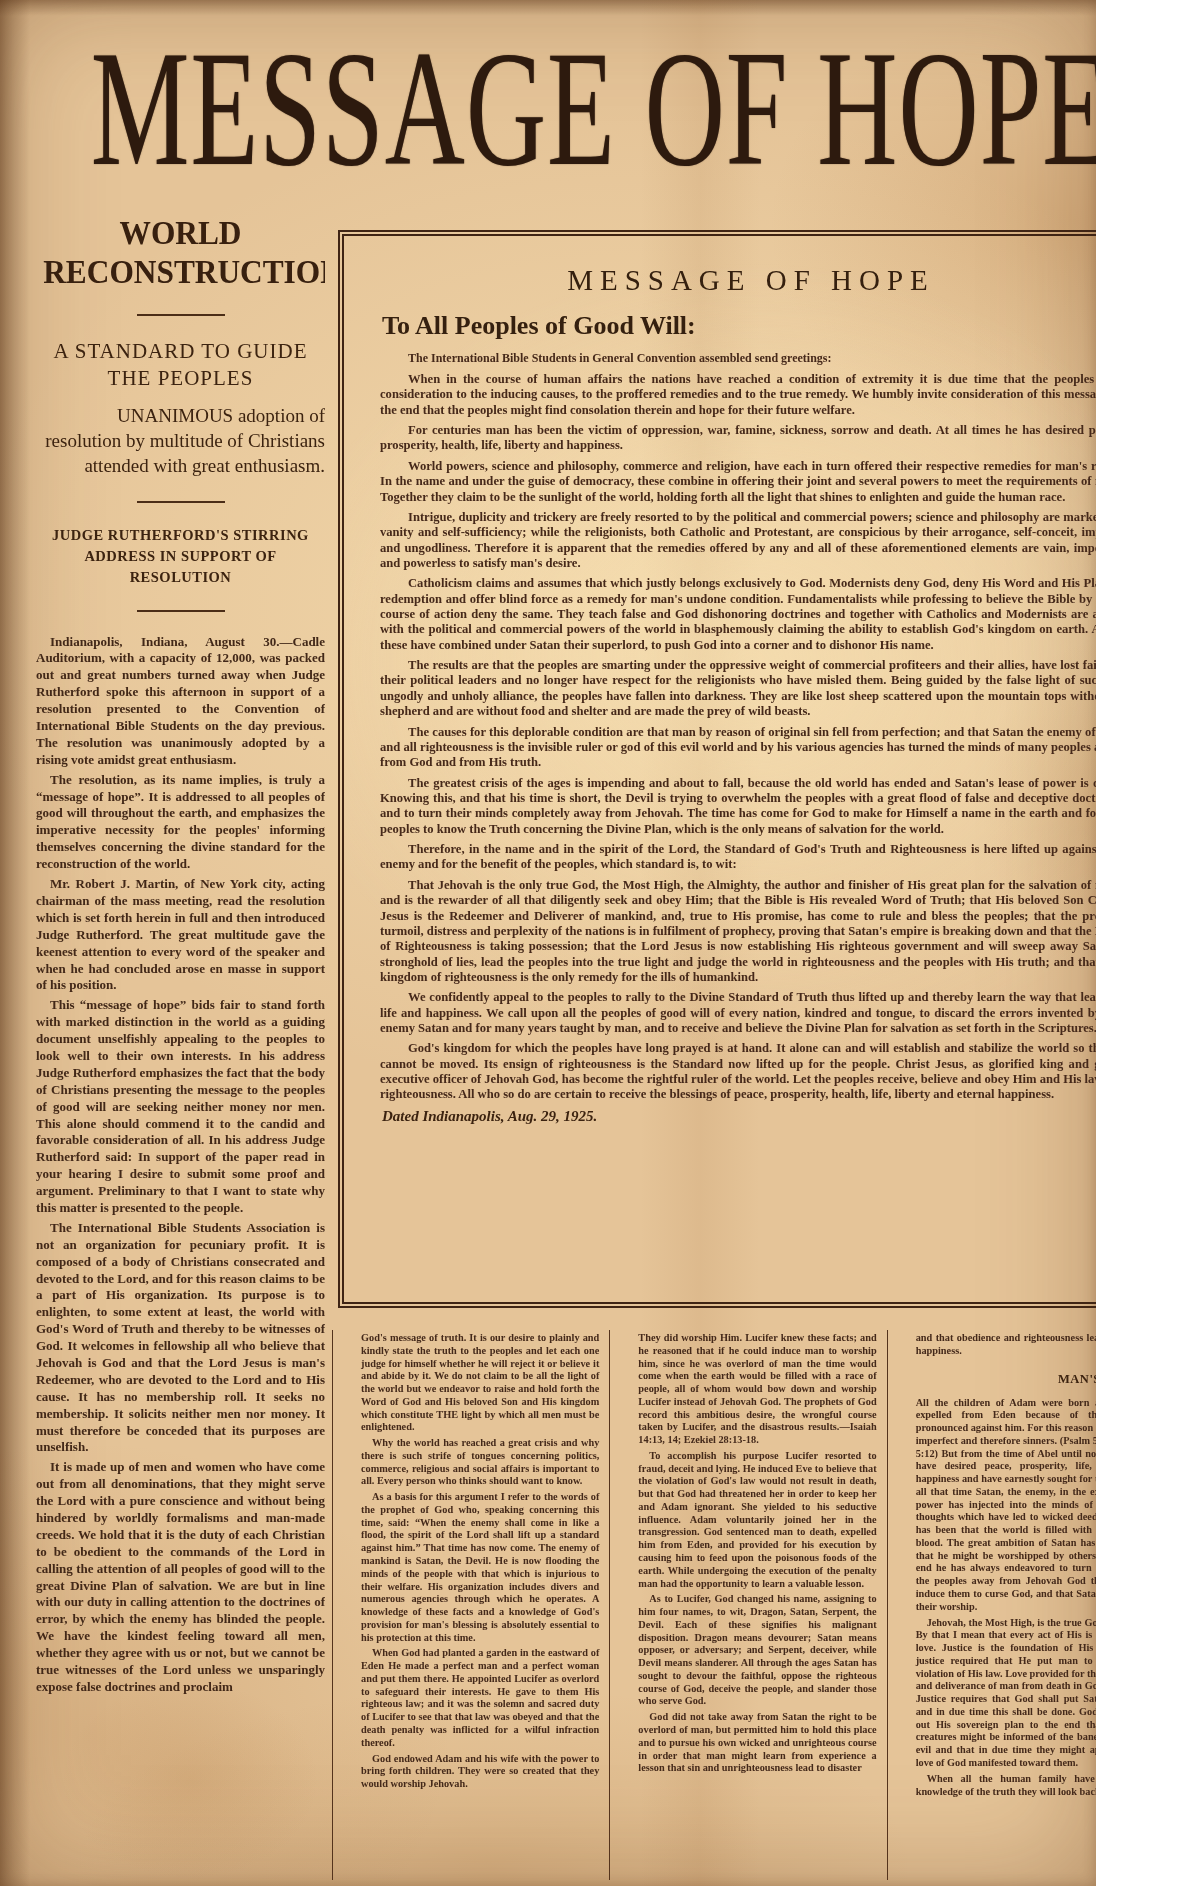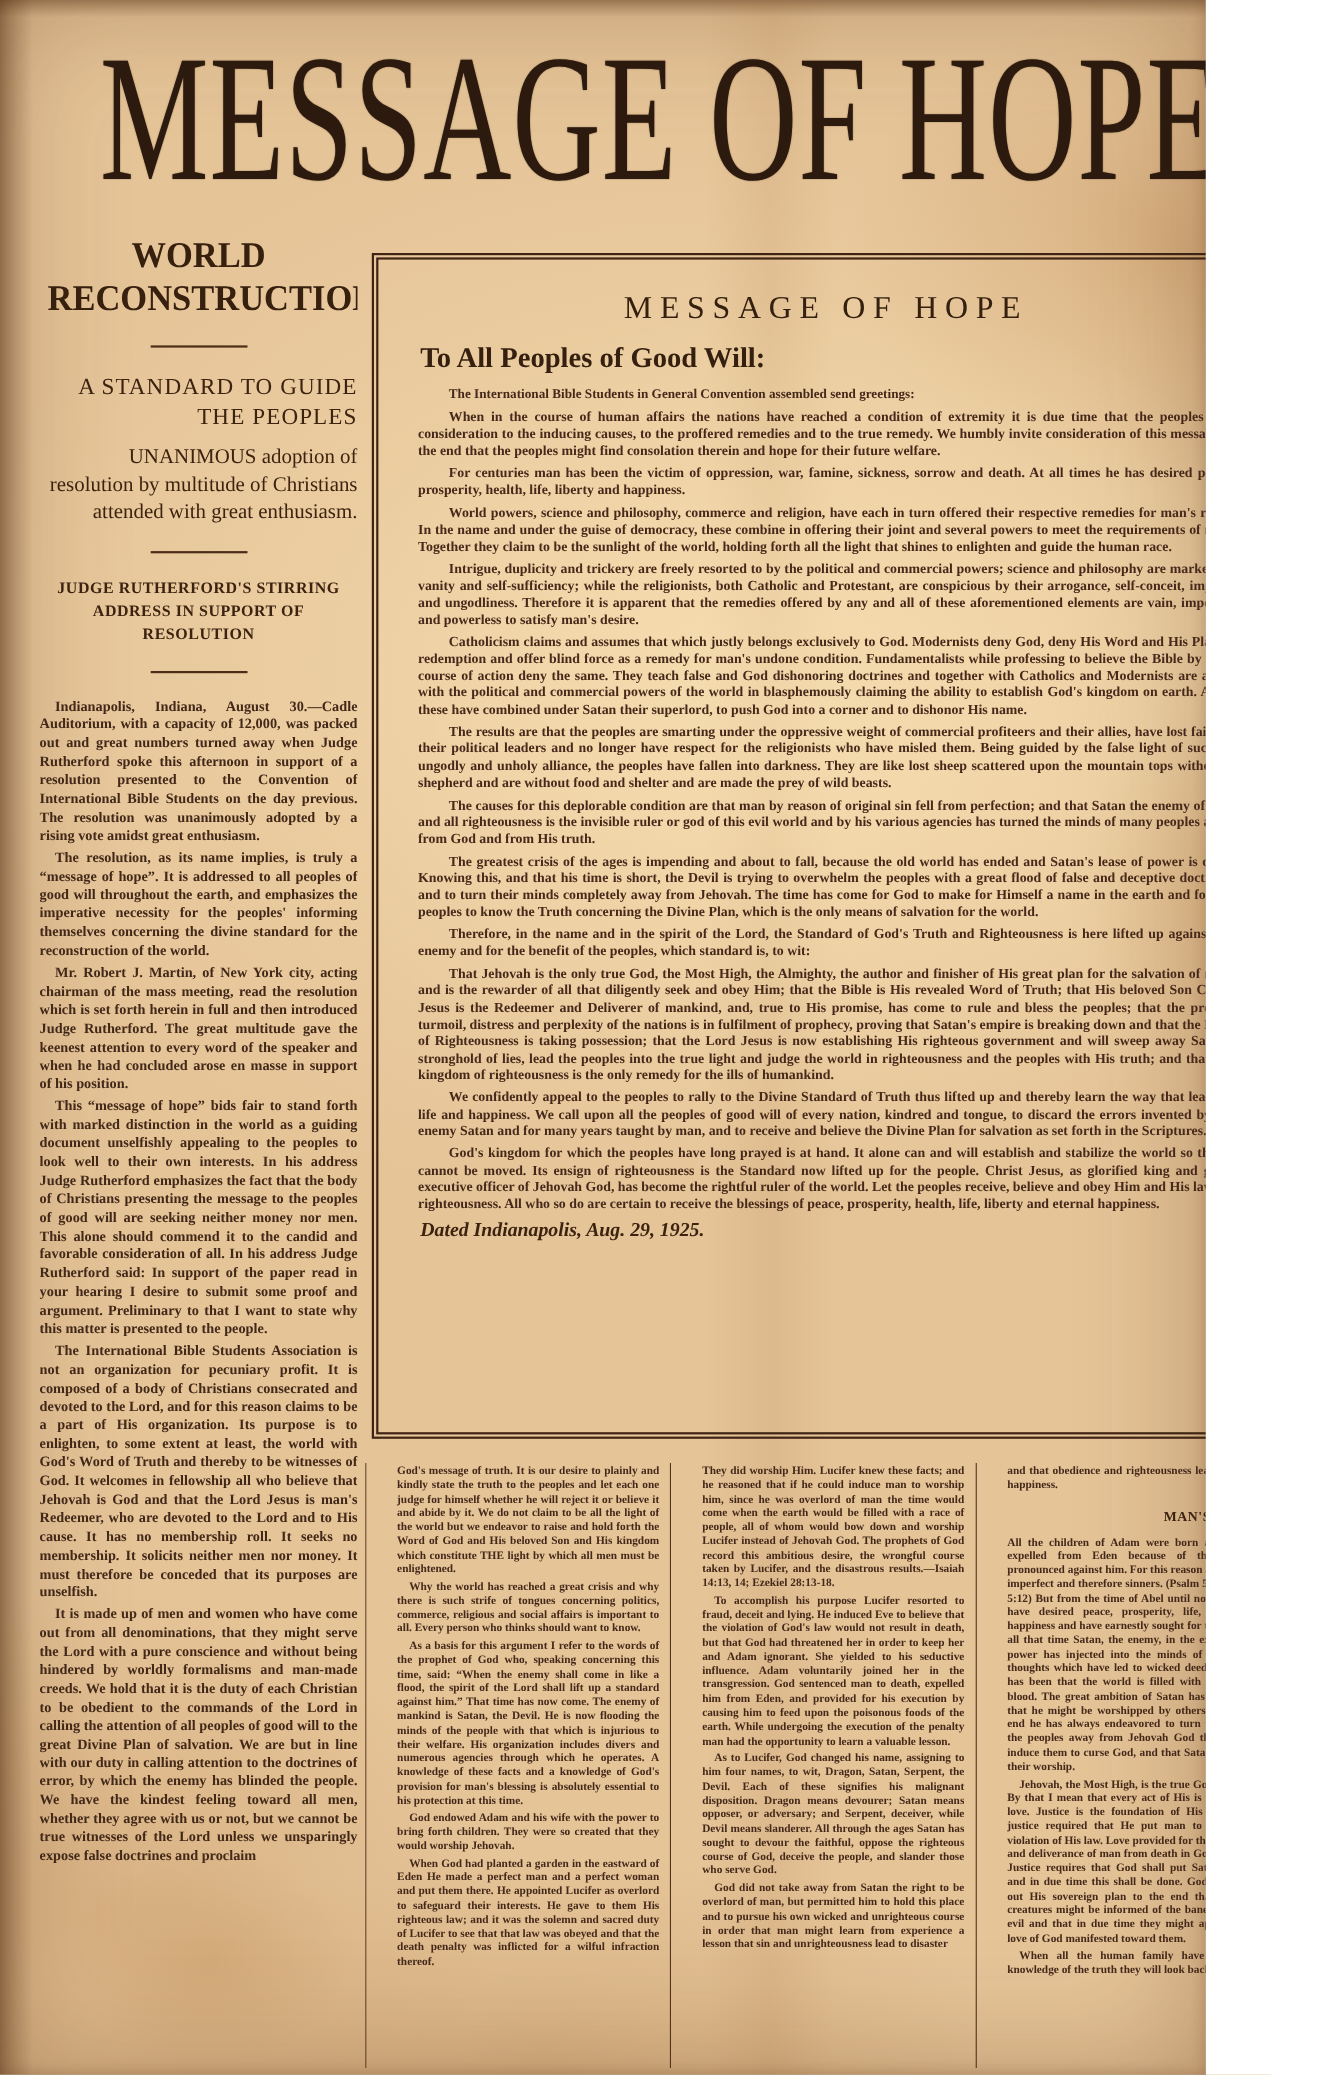--- a/index.html
+++ b/index.html
@@ -45,21 +45,21 @@
   .left-col {
     position:absolute; left:36px; top:208px; width:289px; bottom:10px;
     overflow:hidden;
   }
   .kicker {
     font-size:33px; line-height:1.18; font-weight:bold; text-align:center;
     color:#38200f; transform:scaleX(.95); transform-origin:center;
     margin-top:6px; letter-spacing:0;
   }
   .rule { width:88px; border-top:2px solid #4b2d17; margin:22px auto 22px auto; }
-  .subhead { font-size:21px; line-height:1.3; font-weight:normal; text-align:right;
+  .subhead { font-size:21px; line-height:1.3; font-weight:normal; text-align:center;
     letter-spacing:1px; color:#3c2310; }
   .deck { font-size:19px; line-height:1.3; text-align:right; color:#3c2310;
     margin-top:12px; text-indent:16px; }
   .byline { font-size:14.5px; line-height:1.45; font-weight:bold; text-align:center;
     letter-spacing:.5px; color:#3c2310; }
   .body-p {
     font-size:13px; line-height:1.30; font-weight:bold; text-align:justify;
     text-indent:14px; color:#422818; margin-bottom:3px;
   }
 
@@ -71,21 +71,21 @@
   }
   .res-title { font-size:29px; font-weight:normal; text-align:center; letter-spacing:7px;
     color:#35200f; margin:8px 0 14px 0; }
   .res-salutation { font-size:26px; font-weight:bold; text-align:left; color:#35200f;
     margin:4px 0 10px 2px; }
   .res-greeting { font-size:12px; font-weight:bold; text-indent:28px; margin-bottom:6px; color:#46291a;}
   .res-p {
     font-size:12.6px; line-height:1.22; font-weight:bold; text-align:justify;
     text-indent:28px; color:#46291a; margin-bottom:5px;
   }
-  .res-dateline { font-size:18px; font-weight:bold; font-style:italic; color:#3c2310;
+  .res-dateline { font-size:15px; font-weight:bold; font-style:italic; color:#3c2310;
     margin-top:4px; margin-left:2px; }
 
   
   .bottom-cols {
     position:absolute; left:332px; top:1330px; width:832px; bottom:6px;
     display:flex; overflow:hidden;
   }
   .bcol { flex:1 1 0; padding:2px 10px 0 28px; border-left:1px solid #54331c; overflow:hidden; }
   .bcol-p {
     font-size:10.3px; line-height:1.24; font-weight:bold; text-align:justify;
@@ -143,22 +143,22 @@
     <p class="res-p">We confidently appeal to the peoples to rally to the Divine Standard of Truth thus lifted up and thereby learn the way that leads to life and happiness. We call upon all the peoples of good will of every nation, kindred and tongue, to discard the errors invented by the enemy Satan and for many years taught by man, and to receive and believe the Divine Plan for salvation as set forth in the Scriptures.</p>
     <p class="res-p">God's kingdom for which the peoples have long prayed is at hand. It alone can and will establish and stabilize the world so that it cannot be moved. Its ensign of righteousness is the Standard now lifted up for the people. Christ Jesus, as glorified king and great executive officer of Jehovah God, has become the rightful ruler of the world. Let the peoples receive, believe and obey Him and His laws of righteousness. All who so do are certain to receive the blessings of peace, prosperity, health, life, liberty and eternal happiness.</p>
     <p class="res-dateline">Dated Indianapolis, Aug. 29, 1925.</p>
   </div>
 
   <div class="bottom-cols">
     <div class="bcol">
       <p class="bcol-p no-indent">God's message of truth. It is our desire to plainly and kindly state the truth to the peoples and let each one judge for himself whether he will reject it or believe it and abide by it. We do not claim to be all the light of the world but we endeavor to raise and hold forth the Word of God and His beloved Son and His kingdom which constitute THE light by which all men must be enlightened.</p>
       <p class="bcol-p">Why the world has reached a great crisis and why there is such strife of tongues concerning politics, commerce, religious and social affairs is important to all. Every person who thinks should want to know.</p>
       <p class="bcol-p">As a basis for this argument I refer to the words of the prophet of God who, speaking concerning this time, said: “When the enemy shall come in like a flood, the spirit of the Lord shall lift up a standard against him.” That time has now come. The enemy of mankind is Satan, the Devil. He is now flooding the minds of the people with that which is injurious to their welfare. His organization includes divers and numerous agencies through which he operates. A knowledge of these facts and a knowledge of God's provision for man's blessing is absolutely essential to his protection at this time.</p>
+      <p class="bcol-p">When God had planted a garden in the eastward of Eden He made a perfect man and a perfect woman and put them there. He appointed Lucifer as overlord to safeguard their interests. He gave to them His righteous law; and it was the solemn and sacred duty of Lucifer to see that that law was obeyed and that the death penalty was inflicted for a wilful infraction thereof.</p>
       <p class="bcol-p">God endowed Adam and his wife with the power to bring forth children. They were so created that they would worship Jehovah.</p>
-      <p class="bcol-p">When God had planted a garden in the eastward of Eden He made a perfect man and a perfect woman and put them there. He appointed Lucifer as overlord to safeguard their interests. He gave to them His righteous law; and it was the solemn and sacred duty of Lucifer to see that that law was obeyed and that the death penalty was inflicted for a wilful infraction thereof.</p>
     </div>
     <div class="bcol">
       <p class="bcol-p no-indent">They did worship Him. Lucifer knew these facts; and he reasoned that if he could induce man to worship him, since he was overlord of man the time would come when the earth would be filled with a race of people, all of whom would bow down and worship Lucifer instead of Jehovah God. The prophets of God record this ambitious desire, the wrongful course taken by Lucifer, and the disastrous results.—Isaiah 14:13, 14; Ezekiel 28:13-18.</p>
       <p class="bcol-p">To accomplish his purpose Lucifer resorted to fraud, deceit and lying. He induced Eve to believe that the violation of God's law would not result in death, but that God had threatened her in order to keep her and Adam ignorant. She yielded to his seductive influence. Adam voluntarily joined her in the transgression. God sentenced man to death, expelled him from Eden, and provided for his execution by causing him to feed upon the poisonous foods of the earth. While undergoing the execution of the penalty man had the opportunity to learn a valuable lesson.</p>
       <p class="bcol-p">As to Lucifer, God changed his name, assigning to him four names, to wit, Dragon, Satan, Serpent, the Devil. Each of these signifies his malignant disposition. Dragon means devourer; Satan means opposer, or adversary; and Serpent, deceiver, while Devil means slanderer. All through the ages Satan has sought to devour the faithful, oppose the righteous course of God, deceive the people, and slander those who serve God.</p>
       <p class="bcol-p">God did not take away from Satan the right to be overlord of man, but permitted him to hold this place and to pursue his own wicked and unrighteous course in order that man might learn from experience a lesson that sin and unrighteousness lead to disaster</p>
     </div>
     <div class="bcol">
       <p class="bcol-p no-indent">and that obedience and righteousness lead to life and happiness.</p>
       <h4 class="bcol-header">MAN'S DESIRE</h4>

